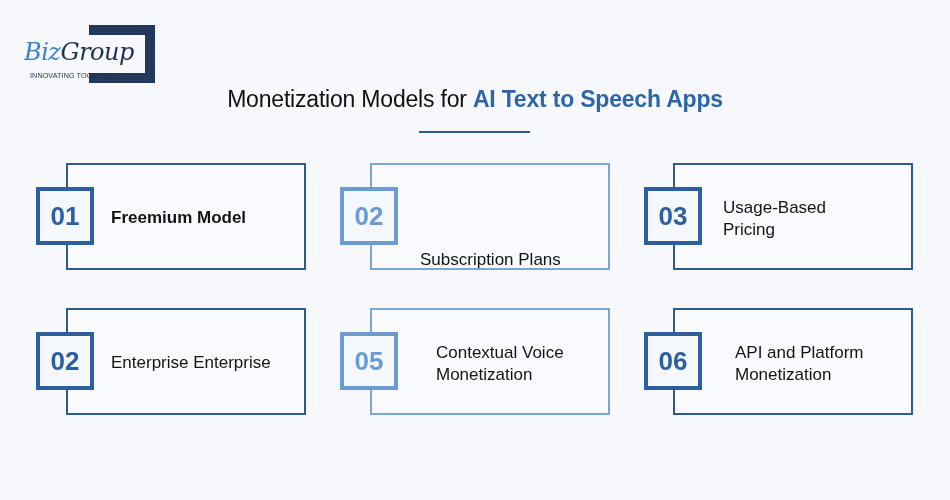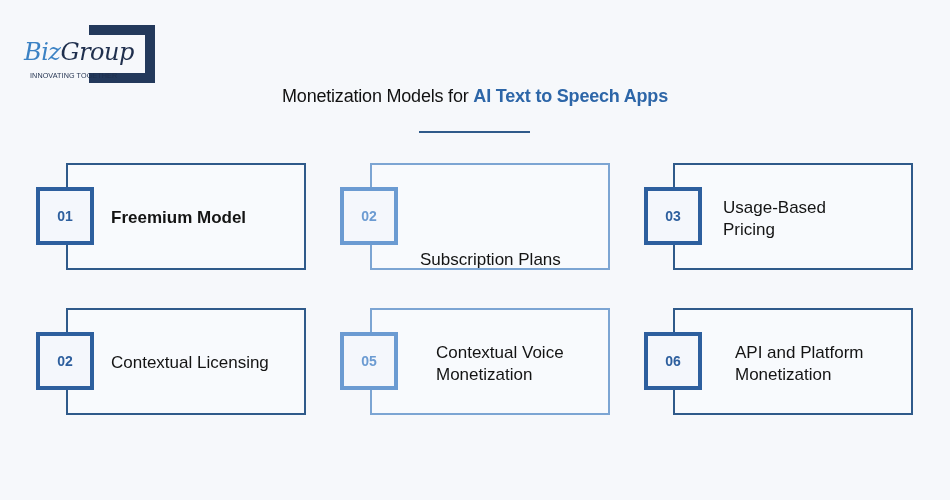--- a/index.html
+++ b/index.html
@@ -29,40 +29,40 @@
   .logo-group { color:#1f2f4d; }
   .logo-tag {
     position:absolute; left:8px; top:47px;
     font-size:7.2px; letter-spacing:0.1px; color:#1f2f4d; white-space:nowrap;
     font-family:"Liberation Sans", sans-serif;
   }
 
   
   .title {
     position:absolute; left:0; width:950px; top:86px;
-    text-align:center; font-size:18px; color:#111;
+    text-align:center; font-size:23px; color:#111;
     letter-spacing:-0.2px;
   }
   .title .accent { color:#2d66a8; font-weight:bold; }
   .title-underline {
     position:absolute; left:419px; top:131px; width:111px; height:2px;
     background:#2f5a8a;
   }
 
   
   .card {
     position:absolute; width:240px; height:107px;
     box-sizing:border-box; border:2px solid #2f5a8a; background:#f8fafd;
   }
   .card.light { border-color:#7ca5d3; }
   .numbox {
     position:absolute; width:58px; height:58px; box-sizing:border-box;
     border:4px solid #2d5f9e; background:#f4f7fc;
     display:flex; align-items:center; justify-content:center;
-    font-size:14px; font-weight:bold; color:#2d5f9e;
+    font-size:26px; font-weight:bold; color:#2d5f9e;
   }
   .numbox.light { border-color:#6b9bd2; color:#6b9bd2; }
   .card-label {
     position:absolute; font-size:17px; line-height:22px; color:#141414;
   }
 </style>
 </head>
 <body>
 
 <div class="logo">
@@ -83,21 +83,21 @@
   <div class="card-label" style="left:48px; top:42px;margin-top:42px;"><span>Subscription Plans</span></div>
 </div>
 <div class="numbox light" style="left:340px; top:187px;">02</div>
 
 <div class="card" style="left:673px; top:163px;">
   <div class="card-label" style="left:48px; top:32px;"><span>Usage-Based</span><br><span>Pricing</span></div>
 </div>
 <div class="numbox" style="left:644px; top:187px;">03</div>
 
 <div class="card" style="left:66px; top:308px;">
-  <div class="card-label" style="left:43px; top:42px;"><span>Contextual Licensing</span></div>
+  <div class="card-label" style="left:43px; top:42px;"><span>Enterprise Enterprise</span></div>
 </div>
 <div class="numbox" style="left:36px; top:332px;">02</div>
 
 <div class="card light" style="left:370px; top:308px;">
   <div class="card-label" style="left:48px; top:32px;margin-left:16px;"><span>Contextual Voice</span><br><span>Monetization</span></div>
 </div>
 <div class="numbox light" style="left:340px; top:332px;">05</div>
 
 <div class="card" style="left:673px; top:308px;">
   <div class="card-label" style="left:60px; top:32px;"><span>API and Platform</span><br><span>Monetization</span></div>

